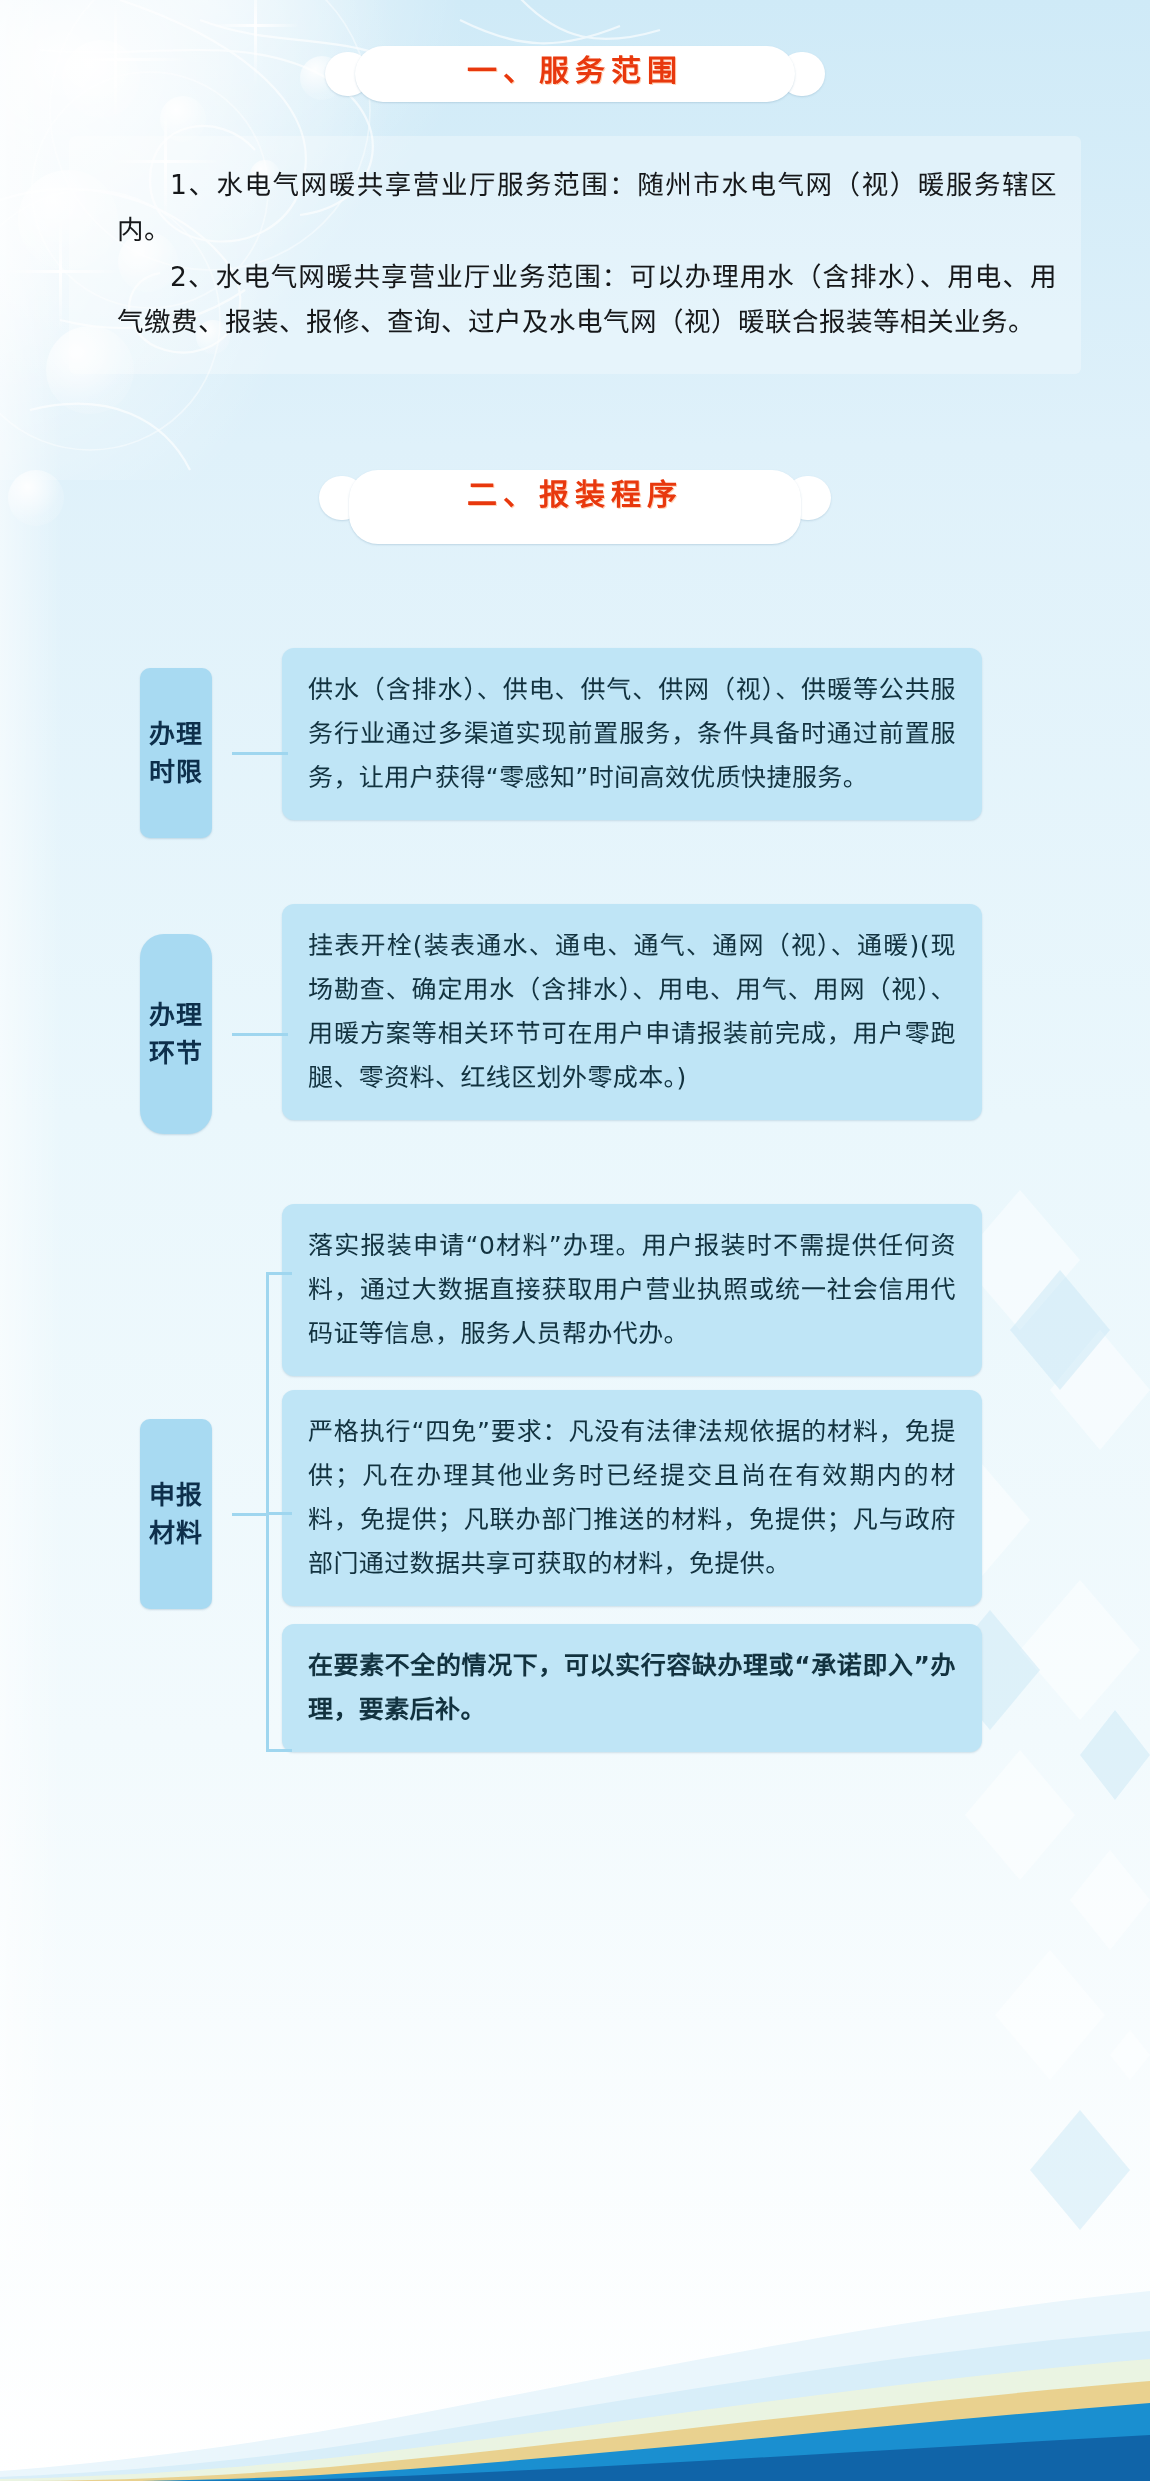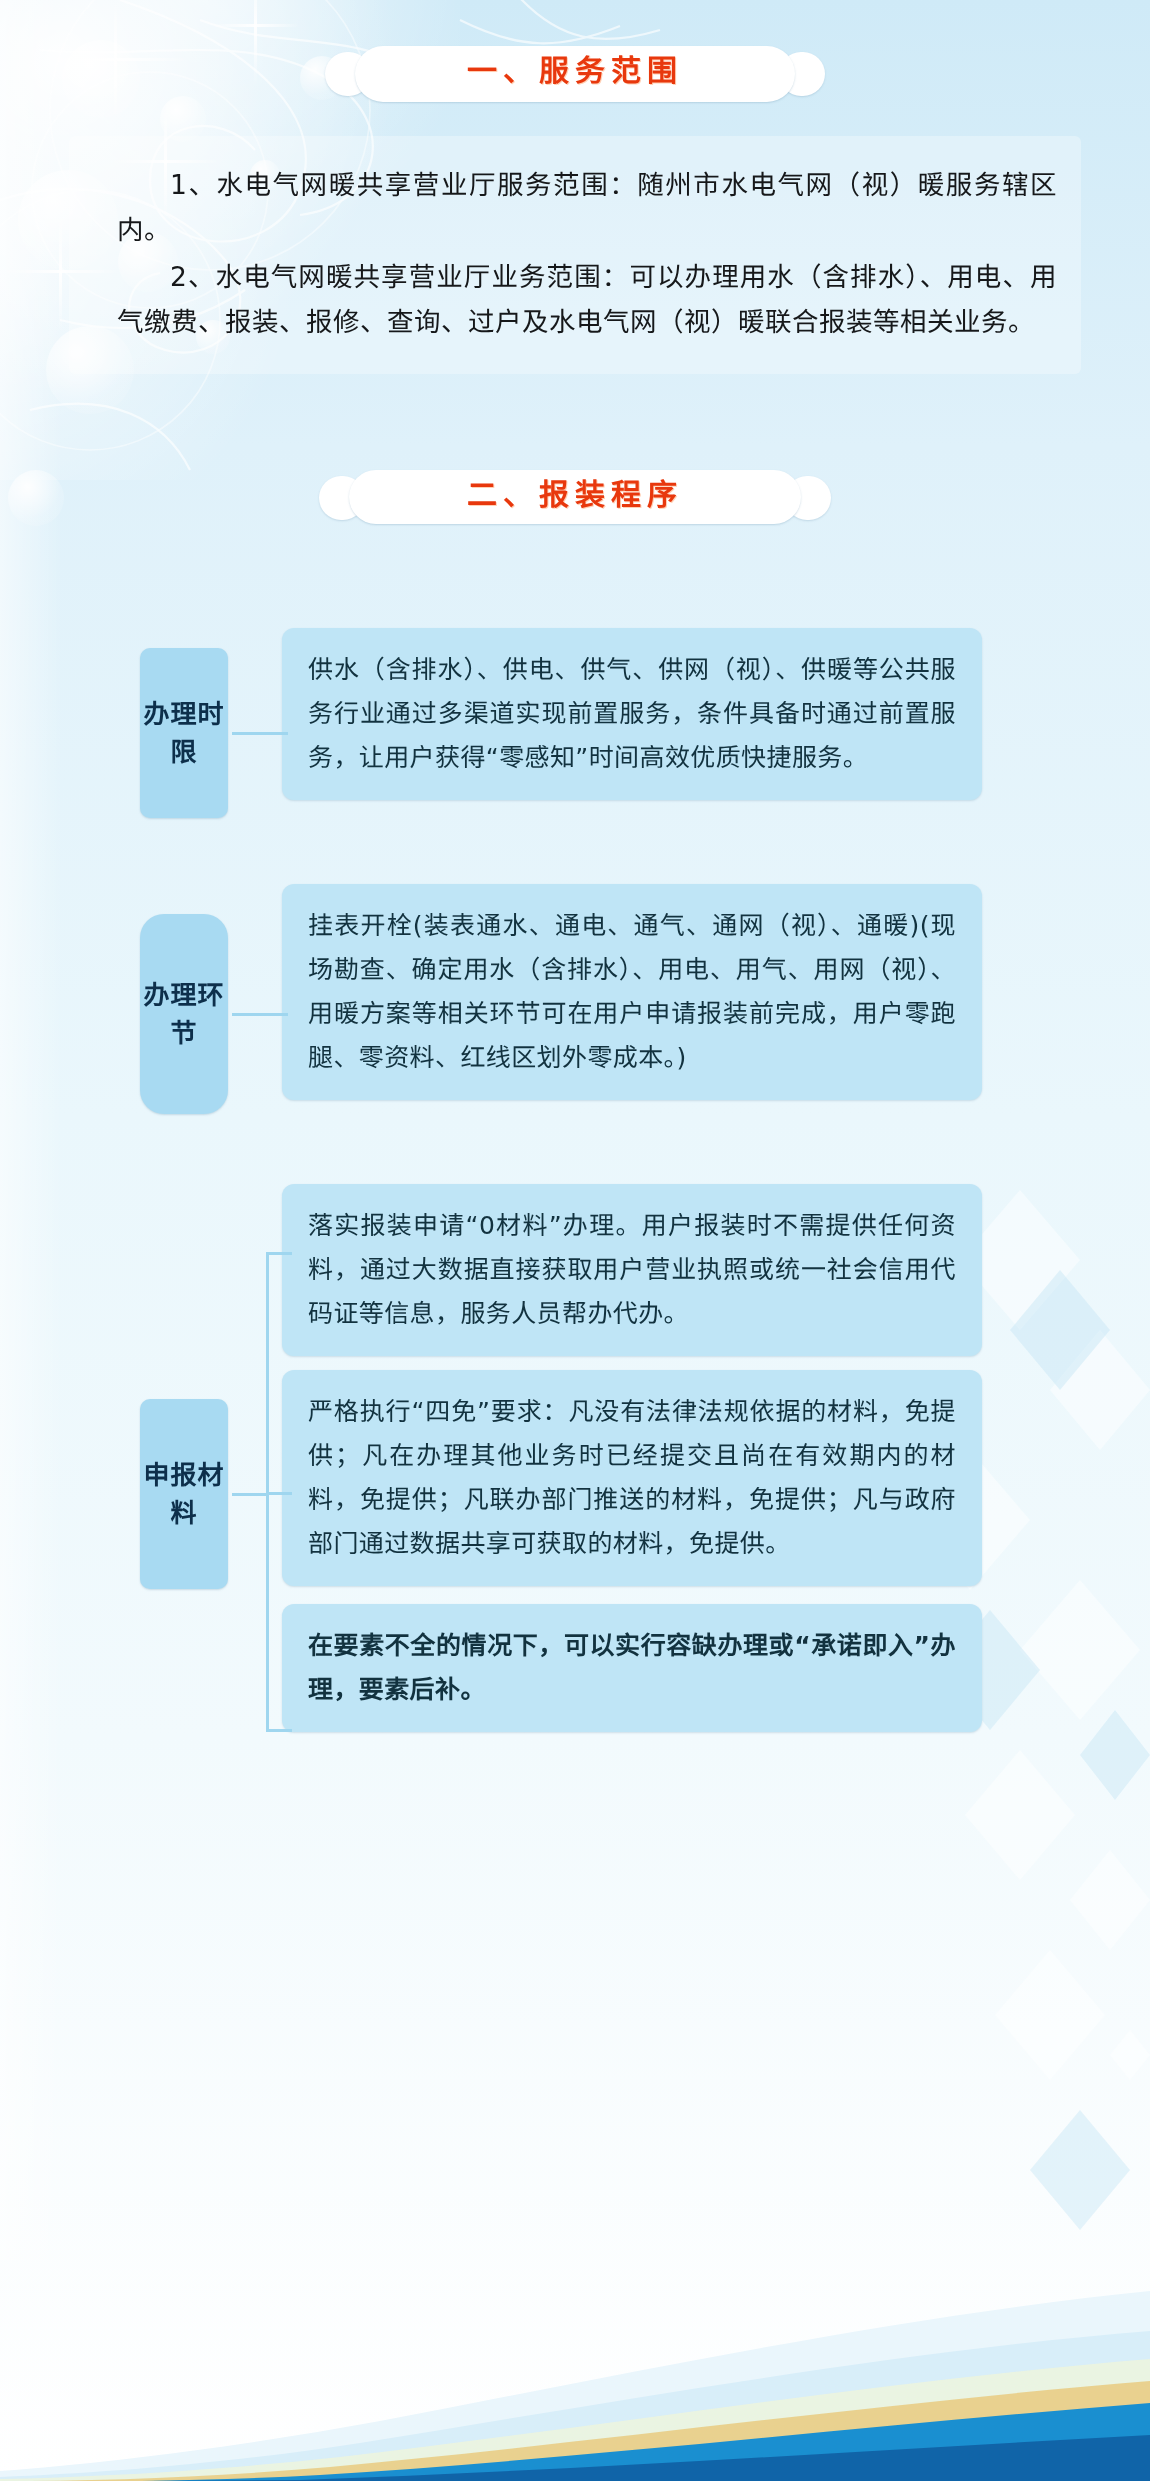--- a/index.html
+++ b/index.html
@@ -153,21 +153,21 @@
     width: 1150px;
     margin-top: 52px;
   }
   .flow-row {
     position: relative;
     display: flex;
     align-items: flex-start;
   }
 
   .label-box {
-    width: 88px;
+    width: 72px;
     background: #a8daf2;
     border-radius: 10px;
     color: #0d2f4b;
     font-size: 26px;
     font-weight: bold;
     line-height: 38px;
     text-align: center;
     padding: 32px 0;
     box-sizing: border-box;
     letter-spacing: 1px;
@@ -279,21 +279,21 @@
     </div>
 
     <div class="panel">
       <div class="para" style="text-indent:2em;">1、水电气网暖共享营业厅服务范围：随州市水电气网（视）暖服务辖区内。</div>
       <div class="para" style="text-indent:2em;">2、水电气网暖共享营业厅业务范围：可以办理用水（含排水）、用电、用气缴费、报装、报修、查询、过户及水电气网（视）暖联合报装等相关业务。</div>
     </div>
 
     <div class="ribbon-wrap" style="margin-top:96px;">
       <div class="ribbon-tail" style="left:calc(50% - 256px);"></div>
       <div class="ribbon-tail" style="left:calc(50% + 210px);"></div>
-      <div class="ribbon" style="width:452px;height:54px;border-radius:29px;">
+      <div class="ribbon" style="width:452px;height:74px;border-radius:29px;">
         <span class="ribbon-title">二、报装程序</span>
       </div>
     </div>
 
     <div class="flow">
 
       <div class="flow-row" style="margin-top:104px;padding-left:140px;">
         <div style="position:relative;width:232px;display:flex;align-items:center;min-height:210px;">
           <div class="label-box" style="height:170px;display:flex;align-items:center;justify-content:center;">
             <span>办理时限</span>

